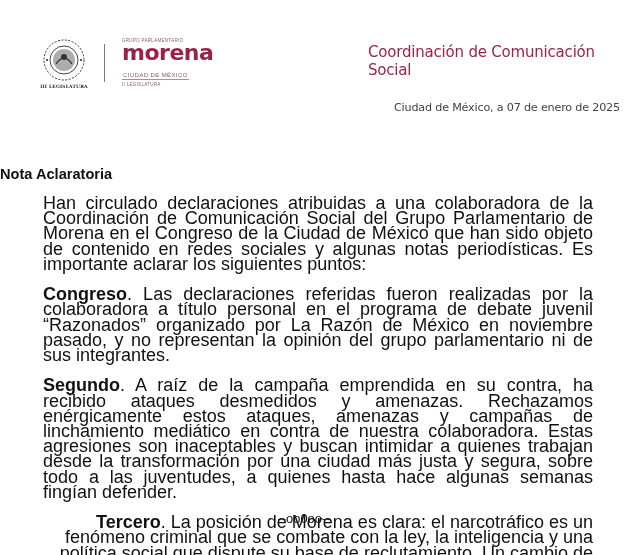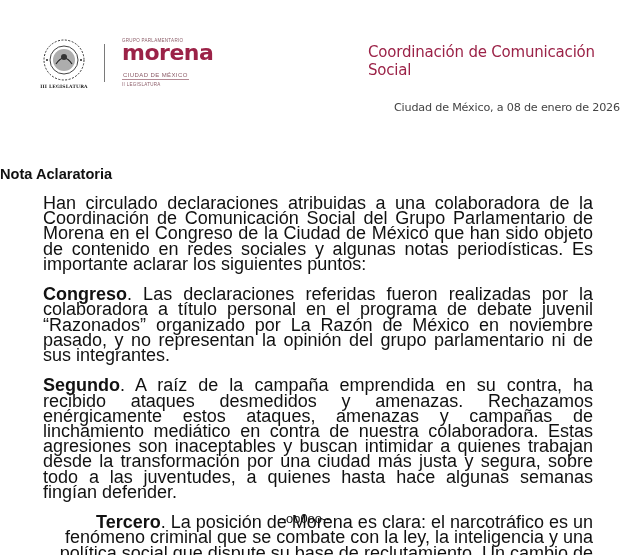--- a/index.html
+++ b/index.html
@@ -37,21 +37,21 @@
   </svg>
   <div class="seal-caption">III LEGISLATURA</div>
   <div class="divider"></div>
   <div class="morena">
     <div class="top">GRUPO PARLAMENTARIO</div>
     <div class="word">morena</div>
     <div class="city">CIUDAD DE MÉXICO</div>
     <div class="leg">II LEGISLATURA</div>
   </div>
   <div class="coord">Coordinación de Comunicación Social</div>
-  <div class="date">Ciudad de México, a 08 de enero de 2026</div>
+  <div class="date">Ciudad de México, a 07 de enero de 2025</div>
 </div>
 
 <div class="title">Nota Aclaratoria</div>
 
 <div class="body">
   <p>Han circulado declaraciones atribuidas a una colaboradora de la Coordinación de Comunicación Social del Grupo Parlamentario de Morena en el Congreso de la Ciudad de México que han sido objeto de contenido en redes sociales y algunas notas periodísticas. Es importante aclarar los siguientes puntos:</p>
   <p><b>Congreso</b><span>. Las declaraciones referidas fueron realizadas por la colaboradora a título personal en el programa de debate juvenil “Razonados” organizado por La Razón de México en noviembre pasado, y no representan la opinión del grupo parlamentario ni de sus integrantes.</span></p>
   <p><b>Segundo</b><span>. A raíz de la campaña emprendida en su contra, ha recibido ataques desmedidos y amenazas. Rechazamos enérgicamente estos ataques, amenazas y campañas de linchamiento mediático en contra de nuestra colaboradora. Estas agresiones son inaceptables y buscan intimidar a quienes trabajan desde la transformación por una ciudad más justa y segura, sobre todo a las juventudes, a quienes hasta hace algunas semanas fingían defender.</span></p>
   <p class="left"><b>Tercero</b><span>. La posición de Morena es clara: el narcotráfico es un fenómeno criminal que se combate con la ley, la inteligencia y una política social que dispute su base de reclutamiento. Un cambio de 180 grados con los gobiernos del PRIAN que le abrieron las puertas del Estado a criminales y responsabilizaron a los jóvenes de la violencia sin construir empleos ni oportunidades educativas. Analizar las causas de un fenómeno complejo y actuar para transformarlas no implica justificación alguna.</span></p>
 </div>

